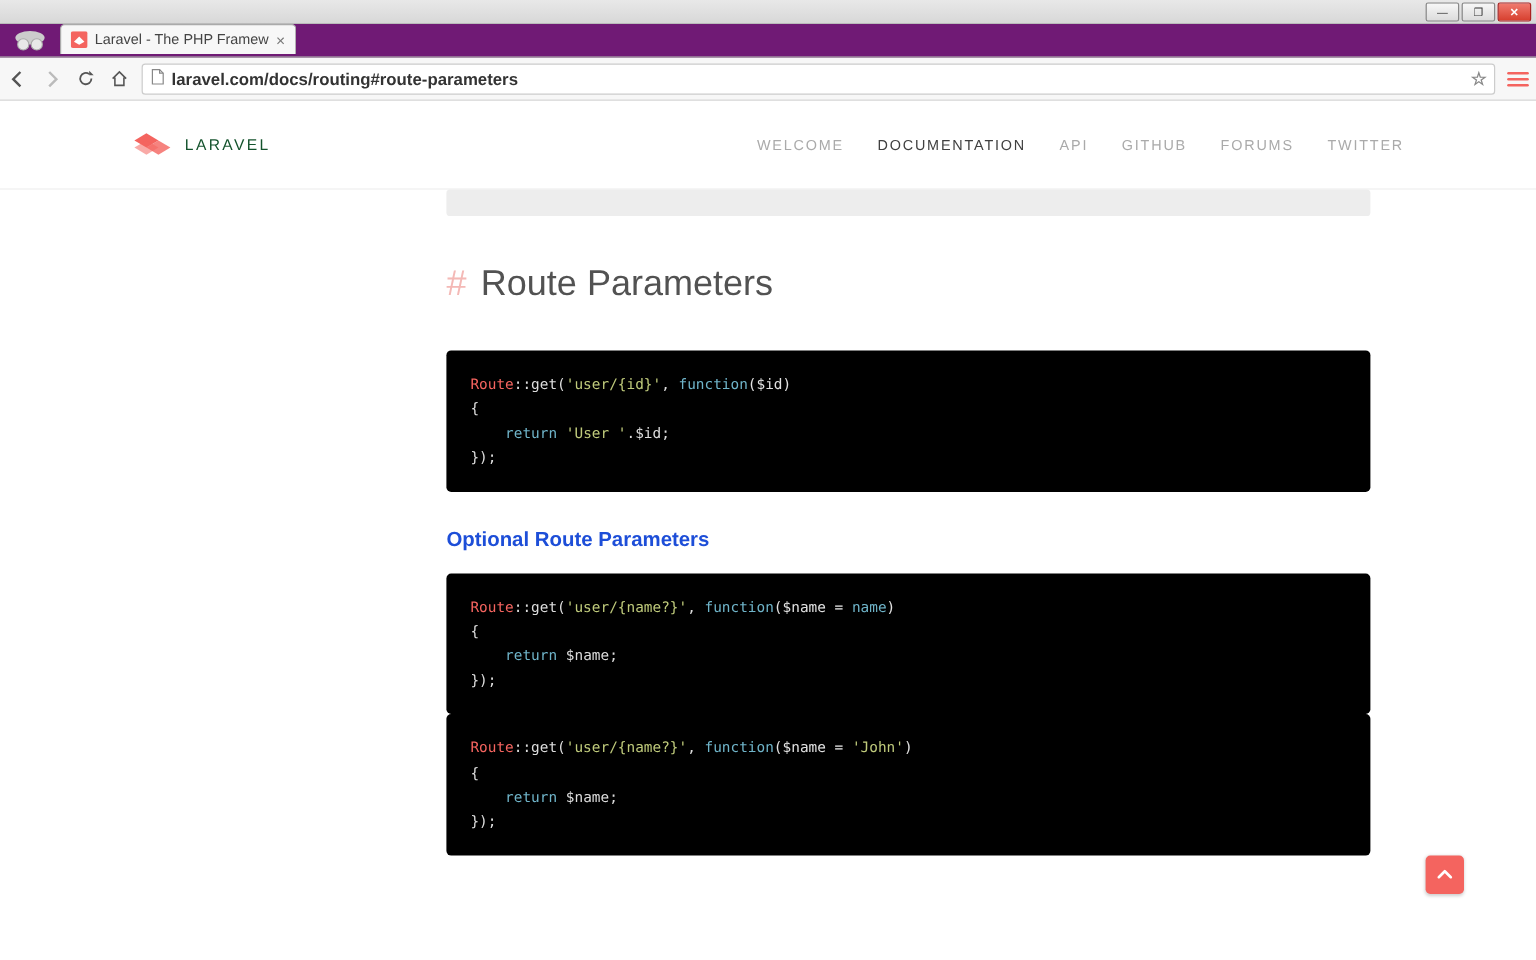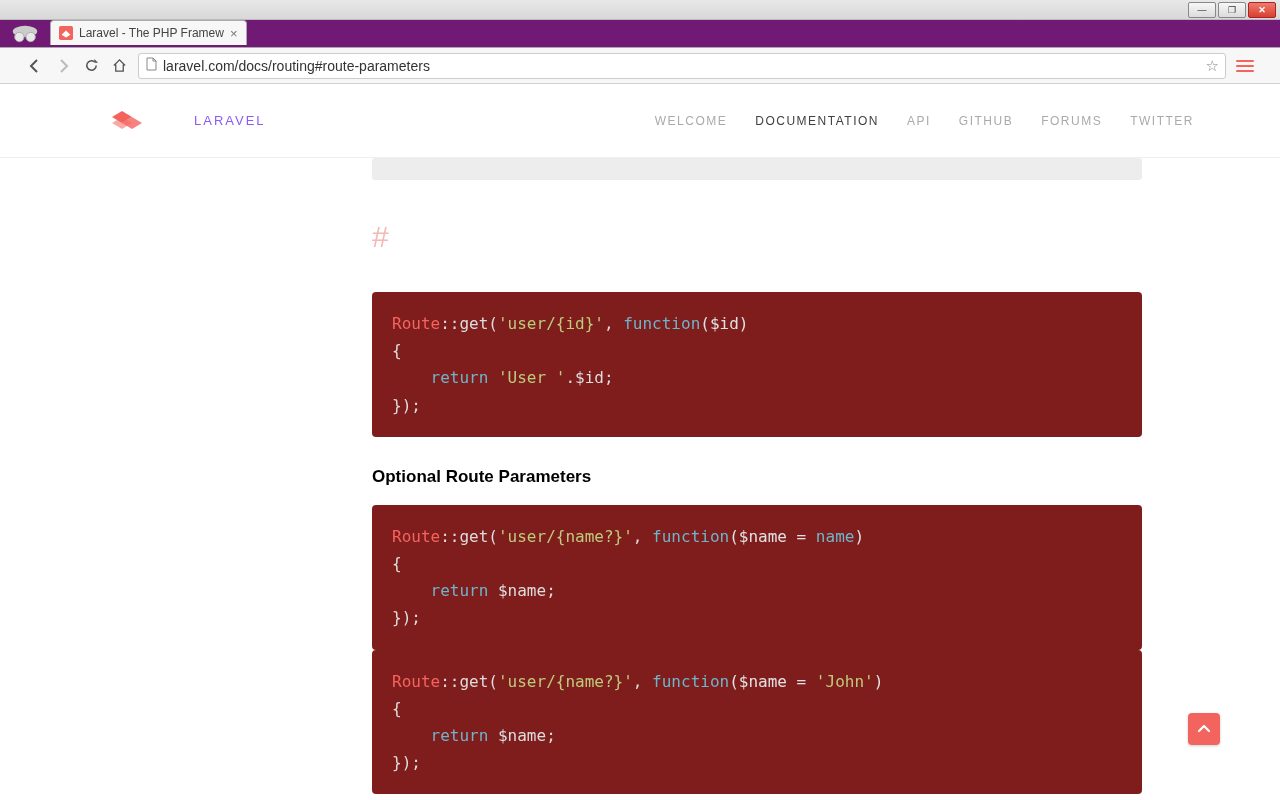--- a/index.html
+++ b/index.html
@@ -11,54 +11,54 @@
 .winbtn { width: 28px; height: 16px; border: 1px solid #888; background: linear-gradient(#f7f7f7,#dcdcdc); font-size: 9px; display:flex;align-items:center;justify-content:center;color:#333;border-radius:2px;}
 .winbtn.close { background: linear-gradient(#f07a6e,#d7402f); color:#fff; border-color:#a22; font-weight:bold; }
 
 .tabstrip { height: 28px; background: #701a75; display: flex; align-items: flex-start; padding-left: 50px; border-bottom: 1px solid #aaa; position: relative; }
 .incognito { position: absolute; left: 10px; top: 2px; width: 30px; height: 22px; }
 .tab { background: #f7f7f7; height: 25px; border-radius: 4px 4px 0 0; display:flex; align-items:center; padding: 0 8px; gap:6px; font-size:12px; color:#444; min-width: 180px; border:1px solid #aaa; border-bottom:none; position:relative; }
 .tab .favicon { width:14px;height:14px; }
 .tab .close-tab { font-size:13px;color:#777;margin-left:auto;font-weight:300; }
 .tabghost { margin-left: 20px; font-size:12px; color:#999; filter: blur(1.2px); opacity:.6; white-space:nowrap; }
 
-.toolbar { height: 36px; background: #f7f7f7; border-bottom:1px solid #d0d0d0; display:flex;align-items:center; padding: 0 26px; gap:10px; }
+.toolbar { height: 36px; background: #f7f7f7; border-bottom:1px solid #d0d0d0; display:flex;align-items:center; padding: 0 6px; gap:10px;font-weight:bold; }
 .navbtn { width:18px;height:18px; display:flex;align-items:center;justify-content:center;color:#555; }
 .navbtn.disabled { color:#bbb; }
 .omnibox { flex:1; height:26px; border:1px solid #ccc; border-radius:3px; background:#fff; display:flex; align-items:center; padding:0 6px; gap:6px; font-size:14px; color:#333; }
 .omnibox .pageicon { color:#888; font-size:13px; }
 .omnibox .star { margin-left:auto; color:#888; font-size:15px; }
 .menu-icon { width:18px; display:flex; flex-direction:column; gap:3px; }
 .menu-icon span { height:2px; background:#f4645f; border-radius:1px; }
 
 
 .viewport { flex:1; position: relative; overflow:hidden; background:#f9f9f9; }
 .page-scroll { position:absolute; inset:0; overflow-y:scroll; }
 .page { background:#fff; min-height: 100%; padding-bottom: 60px; }
 
 .site-header { height: 74px; border-bottom: 1px solid #eee; display:flex; align-items:center; padding: 0 0 0 110px; }
 .logo { display:flex; align-items:center; gap:10px; }
 .logo .mark { width:34px;height:32px; }
-.logo .word { letter-spacing: 2px; color:#8b5cf6; font-size:13px; font-weight:400;margin-left:40px; }
-.topnav { margin-left:auto; margin-right: 86px; display:flex; gap:28px;justify-content:center; }
+.logo .word { letter-spacing: 2px; color:#14532d; font-size:13px; font-weight:400; }
+.topnav { margin-left:auto; margin-right: 110px; display:flex; gap:28px;justify-content:center; }
 .topnav a { text-decoration:none; font-size:12px; letter-spacing:1.5px; color:#aaa; text-transform:uppercase; }
 .topnav a.active { color:#404040; }
 
 .content-wrap { display:flex; }
 .sidebar-space { width: 372px; flex-shrink:0; }
 .main { flex:1; max-width: 770px; }
 
 .gray-stub { height: 22px; background:#ededed; border-radius:3px; margin-bottom: 40px; }
 
 h1.section { font-size: 30px; font-weight:400; color:#525252; display:flex; align-items:center; gap:12px; margin-bottom: 38px; }
 h1.section .hash { color:#f4b9b6; font-weight:400; }
 
-h3.sub { font-size:17px; font-weight:600; color:#000000; margin: 30px 0 18px; }
-
-pre.code { background:#7f1d1d; color:#ddd; border-radius:4px; padding: 18px 20px; font-family: Menlo, Consolas, monospace; font-size:16px; line-height:1.7; overflow:auto; }
+h3.sub { font-size:17px; font-weight:600; color:#1d4ed8; margin: 30px 0 18px; }
+
+pre.code { background:#000000; color:#ddd; border-radius:4px; padding: 18px 20px; font-family: Menlo, Consolas, monospace; font-size:12px; line-height:1.7; overflow:auto; }
 .tok-type { color:#f4645f; }
 .tok-str { color:#bfca7b; }
 .tok-kw { color:#6fb4c9; }
 .tok-var { color:#e1e1e1; }
 
 .scroll-top-btn { position:absolute; right: 60px; bottom: 55px; width:32px; height:32px; background:#f4645f; border-radius:4px; display:flex;align-items:center;justify-content:center; color:#fff; box-shadow: 0 1px 3px rgba(0,0,0,.2); }
 .scroll-top-btn svg { width:16px;height:16px; }
 
 
 .page-scroll::-webkit-scrollbar { width:16px; }
@@ -162,20 +162,21 @@
         </div>
 
         <div class="content-wrap">
           <div class="sidebar-space"></div>
           <div class="main">
 
             <div class="gray-stub"></div>
 
             <h1 class="section">
               <span class="hash">#</span>
+              <span>Route Parameters</span>
             </h1>
 
 <pre class="code"><span class="tok-type">Route</span><span>::get(</span><span class="tok-str">'user/{id}'</span><span>, </span><span class="tok-kw">function</span><span class="tok-var">($id)</span>
 <span>{</span>
 <span>    </span><span class="tok-kw">return</span><span> </span><span class="tok-str">'User '</span><span>.$id;</span>
 <span>});</span></pre>
 
             <h3 class="sub">Optional Route Parameters</h3>
 
 <pre class="code"><span class="tok-type">Route</span><span>::get(</span><span class="tok-str">'user/{name?}'</span><span>, </span><span class="tok-kw">function</span><span class="tok-var">($name = </span><span class="tok-kw">name</span><span class="tok-var">)</span>

